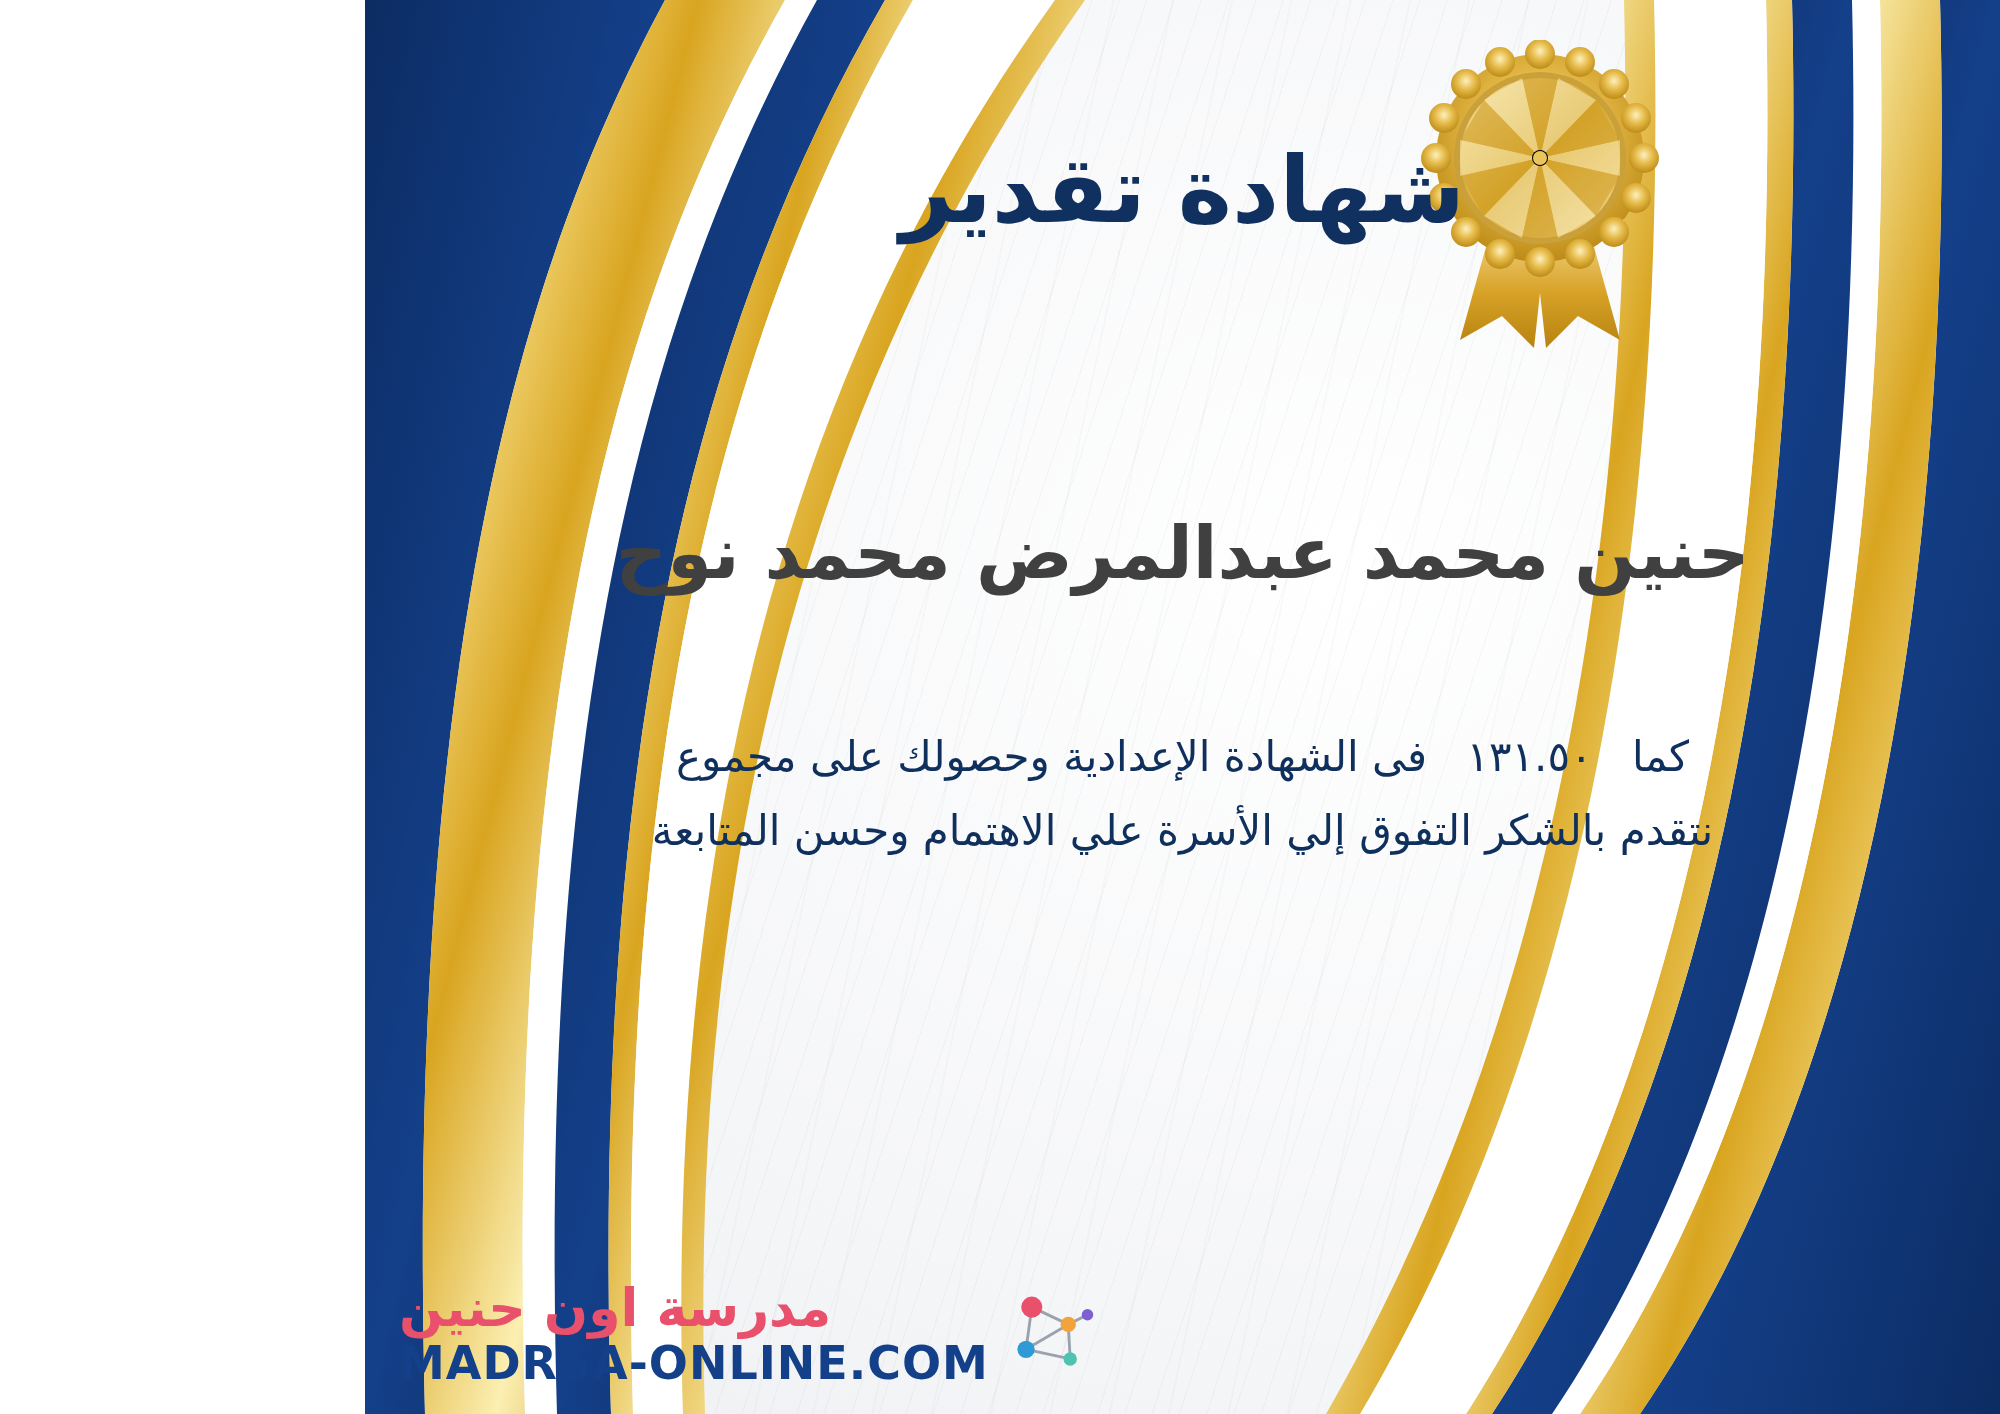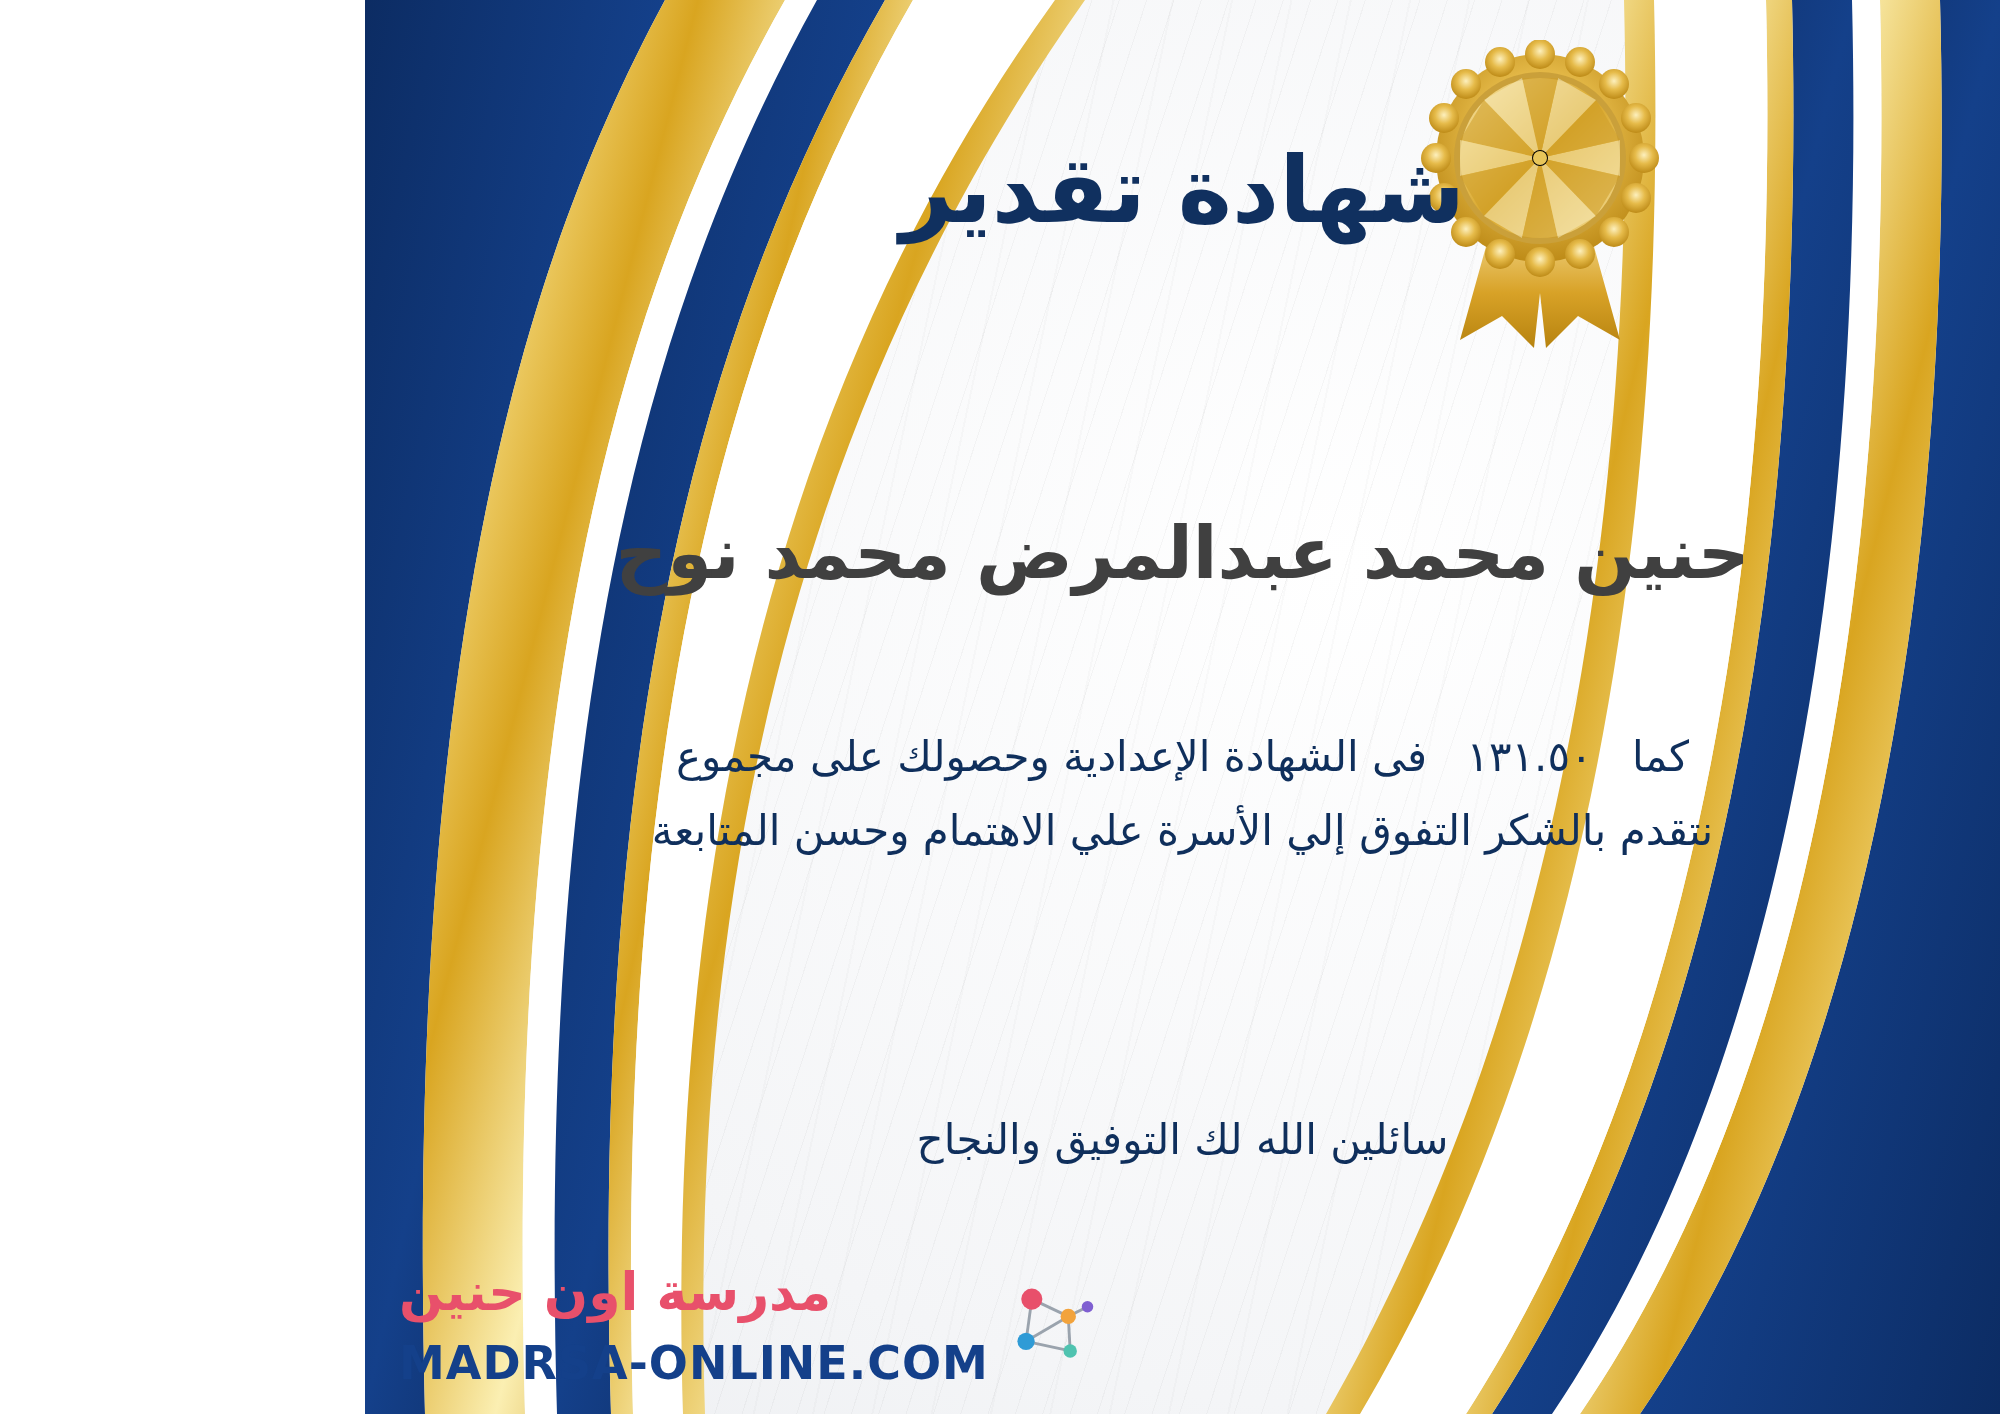--- a/index.html
+++ b/index.html
@@ -152,21 +152,21 @@
     font-weight: 700;
     color: #e8506b;
     letter-spacing: 0px;
   }
   .brand-url {
     font-size: 46px;
     font-weight: 700;
     color: #14408a;
     letter-spacing: 1px;
     direction: ltr;
-    margin-top: 22px;
+    margin-top: 6px;
   }
   .brand-mark { width: 96px; height: 96px; }
 </style>
 </head>
 <body>
 
 <div class="certificate">
 
   <div class="bg-texture"></div>
   <div class="bg-texture2"></div>
@@ -309,21 +309,20 @@
 
     <div class="body-text">
       <span class="body-line">
         <span>كما</span>
         <span class="score">١٣١.٥٠</span>
         <span>فى الشهادة الإعدادية وحصولك على مجموع</span>
       </span>
       <span class="body-line">نتقدم  بالشكر التفوق إلي الأسرة علي الاهتمام وحسن المتابعة</span>
     </div>
 
-    <div class="closing-text">سائلين الله لك التوفيق  والنجاح</div>
   </div>
 
   <div class="brand">
     <div class="brand-text">
       <div class="brand-ar">مدرسة اون حنين</div>
       <div class="brand-url">MADRSA-ONLINE.COM</div>
     </div>
     <svg class="brand-mark" viewBox="0 0 100 100">
       <g stroke="#9aa3ad" stroke-width="3" fill="none">
         <line x1="30" y1="22" x2="68" y2="40"></line>

